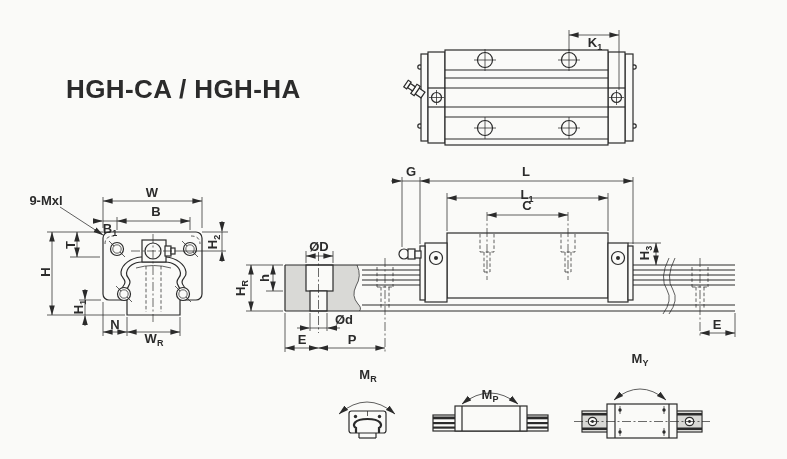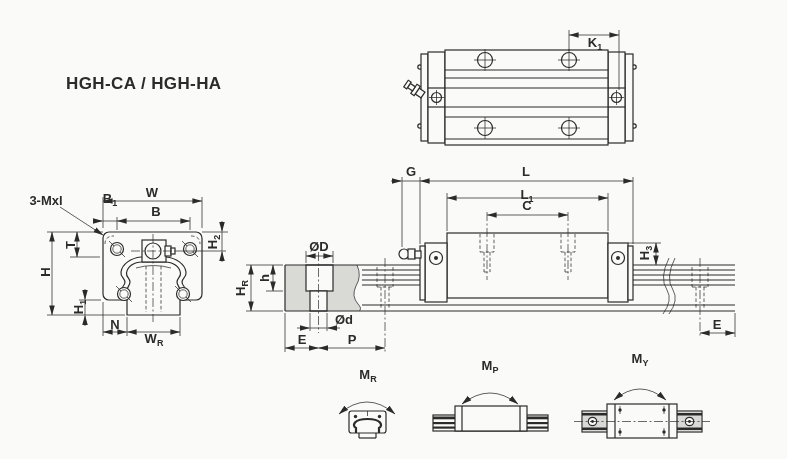--- a/index.html
+++ b/index.html
@@ -1,20 +1,20 @@
 <!DOCTYPE html>
 <html style="--line: #2b2b2b; --rail-fill: #d9d9d6; --background: #fafaf8;"><head>
 <meta charset="utf-8">
 <style>
   :root{ --line:#2b2b2b; --rail-fill:#d9d9d6; --background:#fafaf8; }
   html,body{margin:0;padding:0;background:#e8e8e8;}
   .stage{position:relative;width:787px;height:459px;background:var(--background);
          font-family:"Liberation Sans",sans-serif;color:var(--line);overflow:hidden;}
   .stage svg{position:absolute;left:0;top:0;}
-  .title{position:absolute;left:66px;top:74px;font-size:17px;font-weight:bold;letter-spacing:.4px;white-space:nowrap;}
+  .title{position:absolute;left:66px;top:74px;font-size:26px;font-weight:bold;letter-spacing:.4px;white-space:nowrap;}
   .lbl{position:absolute;transform:translate(-50%,-50%);font-size:13px;font-weight:bold;line-height:1;white-space:nowrap;}
   .lbl sub{font-size:9px;line-height:1;}
   .lbl.rot{transform:translate(-50%,-50%) rotate(-90deg);}
   
   .ln{stroke:var(--line);stroke-width:1.2;fill:none;}
   .lnf{stroke:var(--line);stroke-width:1.2;fill:var(--background);}
   .thk{stroke:var(--line);stroke-width:2.2;fill:none;}
   .tn{stroke:var(--line);stroke-width:.75;fill:none;}
   .cl{stroke:var(--line);stroke-width:.7;fill:none;stroke-dasharray:9 2.5 2 2.5;}
   .hd{stroke:var(--line);stroke-width:.75;fill:none;stroke-dasharray:3.5 2.2;}
@@ -305,23 +305,23 @@
         <line class="tn" x1="664" y1="428" x2="664" y2="436"></line>
     <line class="cl" x1="574" y1="421.5" x2="710" y2="421.5"></line>
   </g>
 </svg>
 
 <div class="title">HGH-CA / HGH-HA</div>
 
 <div class="lbl" style="left:595px;top:44px"><span>K</span><sub>1</sub></div>
 
 <div class="lbl" style="left:152px;top:194px"><span>W</span><sub></sub></div>
-<div class="lbl" style="left:110px;top:200px"><span>B</span><sub>1</sub></div>
+<div class="lbl" style="left:110px;top:230px"><span>B</span><sub>1</sub></div>
 <div class="lbl" style="left:156px;top:213px"><span>B</span><sub></sub></div>
-<div class="lbl" style="left:46px;top:202px"><span>3-Mxl</span><sub></sub></div>
+<div class="lbl" style="left:46px;top:202px"><span>9-Mxl</span><sub></sub></div>
 <div class="lbl rot" style="left:72px;top:245px"><span>T</span><sub></sub></div>
 <div class="lbl rot" style="left:47px;top:272px"><span>H</span><sub></sub></div>
 <div class="lbl rot" style="left:80px;top:307px"><span>H</span><sub>1</sub></div>
 <div class="lbl rot" style="left:214px;top:242px"><span>H</span><sub>2</sub></div>
 <div class="lbl" style="left:115px;top:326px"><span>N</span><sub></sub></div>
 <div class="lbl" style="left:154px;top:340px"><span>W</span><sub>R</sub></div>
 
 <div class="lbl" style="left:319px;top:248px"><span>ØD</span><sub></sub></div>
 <div class="lbl rot" style="left:266px;top:278px"><span>h</span><sub></sub></div>
 <div class="lbl rot" style="left:242px;top:288px"><span>H</span><sub>R</sub></div>
@@ -330,16 +330,16 @@
 <div class="lbl" style="left:352px;top:341px"><span>P</span><sub></sub></div>
 
 <div class="lbl" style="left:411px;top:173px"><span>G</span><sub></sub></div>
 <div class="lbl" style="left:526px;top:173px"><span>L</span><sub></sub></div>
 <div class="lbl" style="left:527px;top:196px"><span>L</span><sub>1</sub></div>
 <div class="lbl" style="left:527px;top:207px"><span>C</span><sub></sub></div>
 <div class="lbl rot" style="left:646px;top:253px"><span>H</span><sub>3</sub></div>
 <div class="lbl" style="left:717px;top:326px"><span>E</span><sub></sub></div>
 
 <div class="lbl" style="left:368px;top:376px"><span>M</span><sub>R</sub></div>
-<div class="lbl" style="left:490px;top:367px"><span>M</span><sub>P</sub></div>
+<div class="lbl" style="left:490px;top:396px"><span>M</span><sub>P</sub></div>
 <div class="lbl" style="left:640px;top:360px"><span>M</span><sub>Y</sub></div>
 
 </div>
 
 </body></html>

